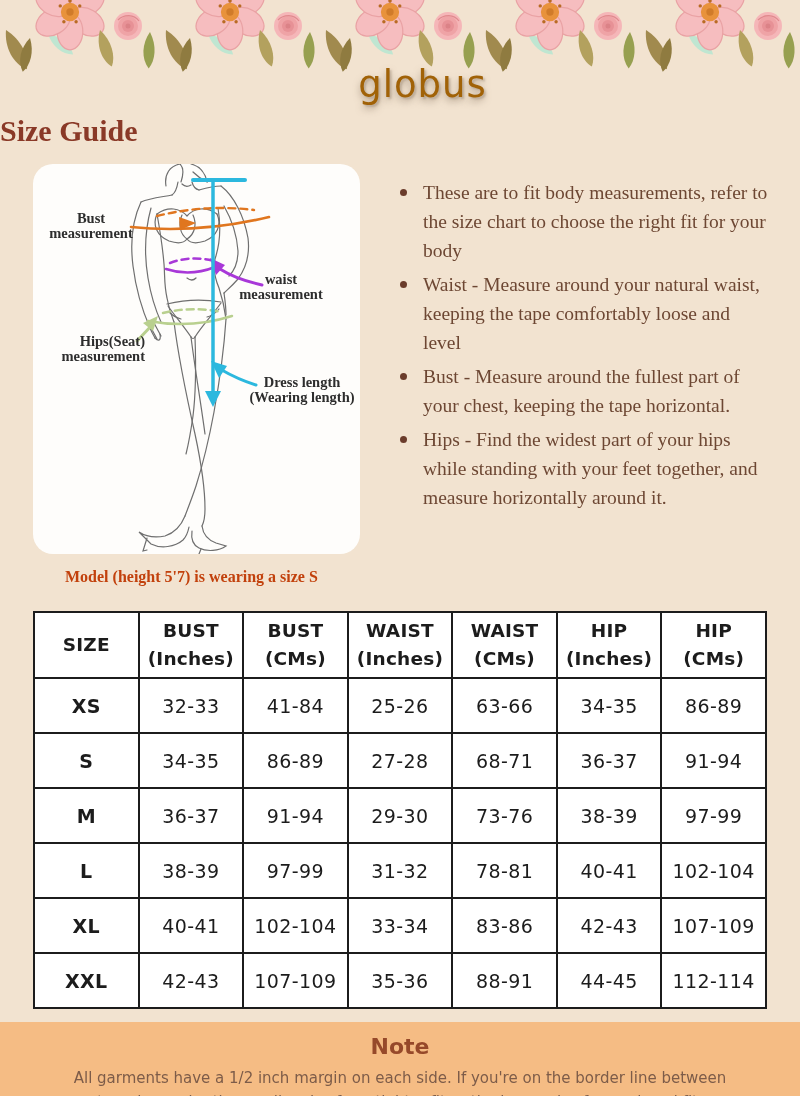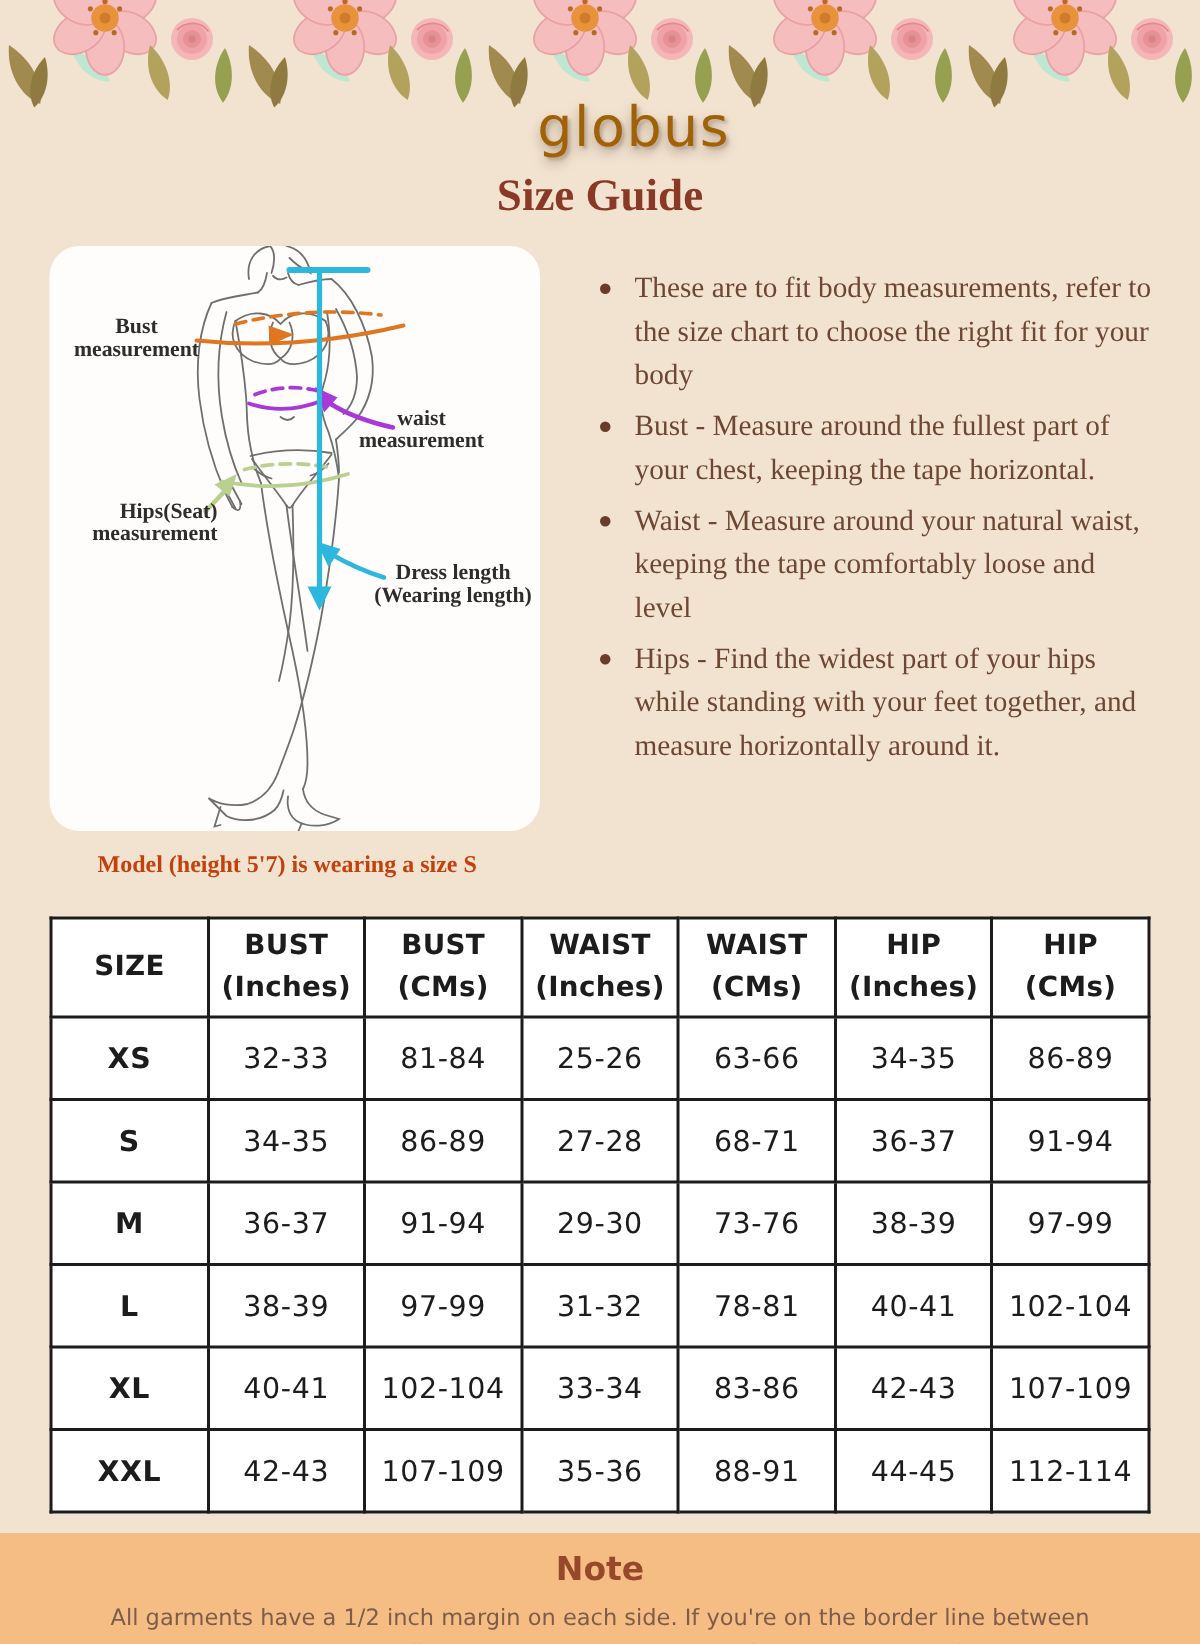--- a/index.html
+++ b/index.html
@@ -14,21 +14,21 @@
 
   .logo {
     margin-top:57px; text-align:center;
     font-family:"DejaVu Sans", sans-serif;
     font-size:37px; line-height:56px; font-weight:500; letter-spacing:1px;
     color:#a16207;
     text-shadow:0 4px 7px rgba(125,105,85,.55), 2px 2px 2px rgba(140,120,100,.35);
     padding-left:45px;
   }
   .page-title {
-    margin-top:1px; text-align:center;
+    margin-top:1px; text-align:left;
     font-family:"Liberation Serif", serif;
     font-size:30px; line-height:34px; font-weight:bold; color:#8a3927;
   }
 
   .content-row { display:flex; margin-top:16px; padding:0 32px 0 33px; }
   .diagram-card {
     width:327px; height:390px; flex:none; background:#fefdfb; border-radius:20px;
     position:relative; overflow:hidden;
   }
   .figure-svg { position:absolute; inset:0; }
@@ -224,25 +224,25 @@
 (Wearing length)</div>
     </div>
 
     <ul class="instructions">
       <li>
         <span class="bullet-dot"></span>
         <span>These are to fit body measurements, refer to the size chart to choose the right fit for your body</span>
       </li>
       <li>
         <span class="bullet-dot"></span>
-        <span>Bust - Measure around the fullest part of your chest, keeping the tape horizontal.</span>
+        <span>Waist - Measure around your natural waist, keeping the tape comfortably loose and level</span>
       </li>
       <li>
         <span class="bullet-dot"></span>
-        <span>Waist - Measure around your natural waist, keeping the tape comfortably loose and level</span>
+        <span>Bust - Measure around the fullest part of your chest, keeping the tape horizontal.</span>
       </li>
       <li>
         <span class="bullet-dot"></span>
         <span>Hips - Find the widest part of your hips while standing with your feet together, and measure horizontally around it.</span>
       </li>
     </ul>
   </div>
 
   <div class="model-note">Model (height 5'7) is wearing a size S</div>
 
@@ -261,21 +261,21 @@
         <th>HIP
 (Inches)</th>
         <th>HIP
 (CMs)</th>
       </tr>
     </thead>
     <tbody>
       <tr>
         <td>XS</td>
         <td>32-33</td>
-        <td>81-84</td>
+        <td>41-84</td>
         <td>25-26</td>
         <td>63-66</td>
         <td>34-35</td>
         <td>86-89</td>
       </tr>
       <tr>
         <td>S</td>
         <td>34-35</td>
         <td>86-89</td>
         <td>27-28</td>

